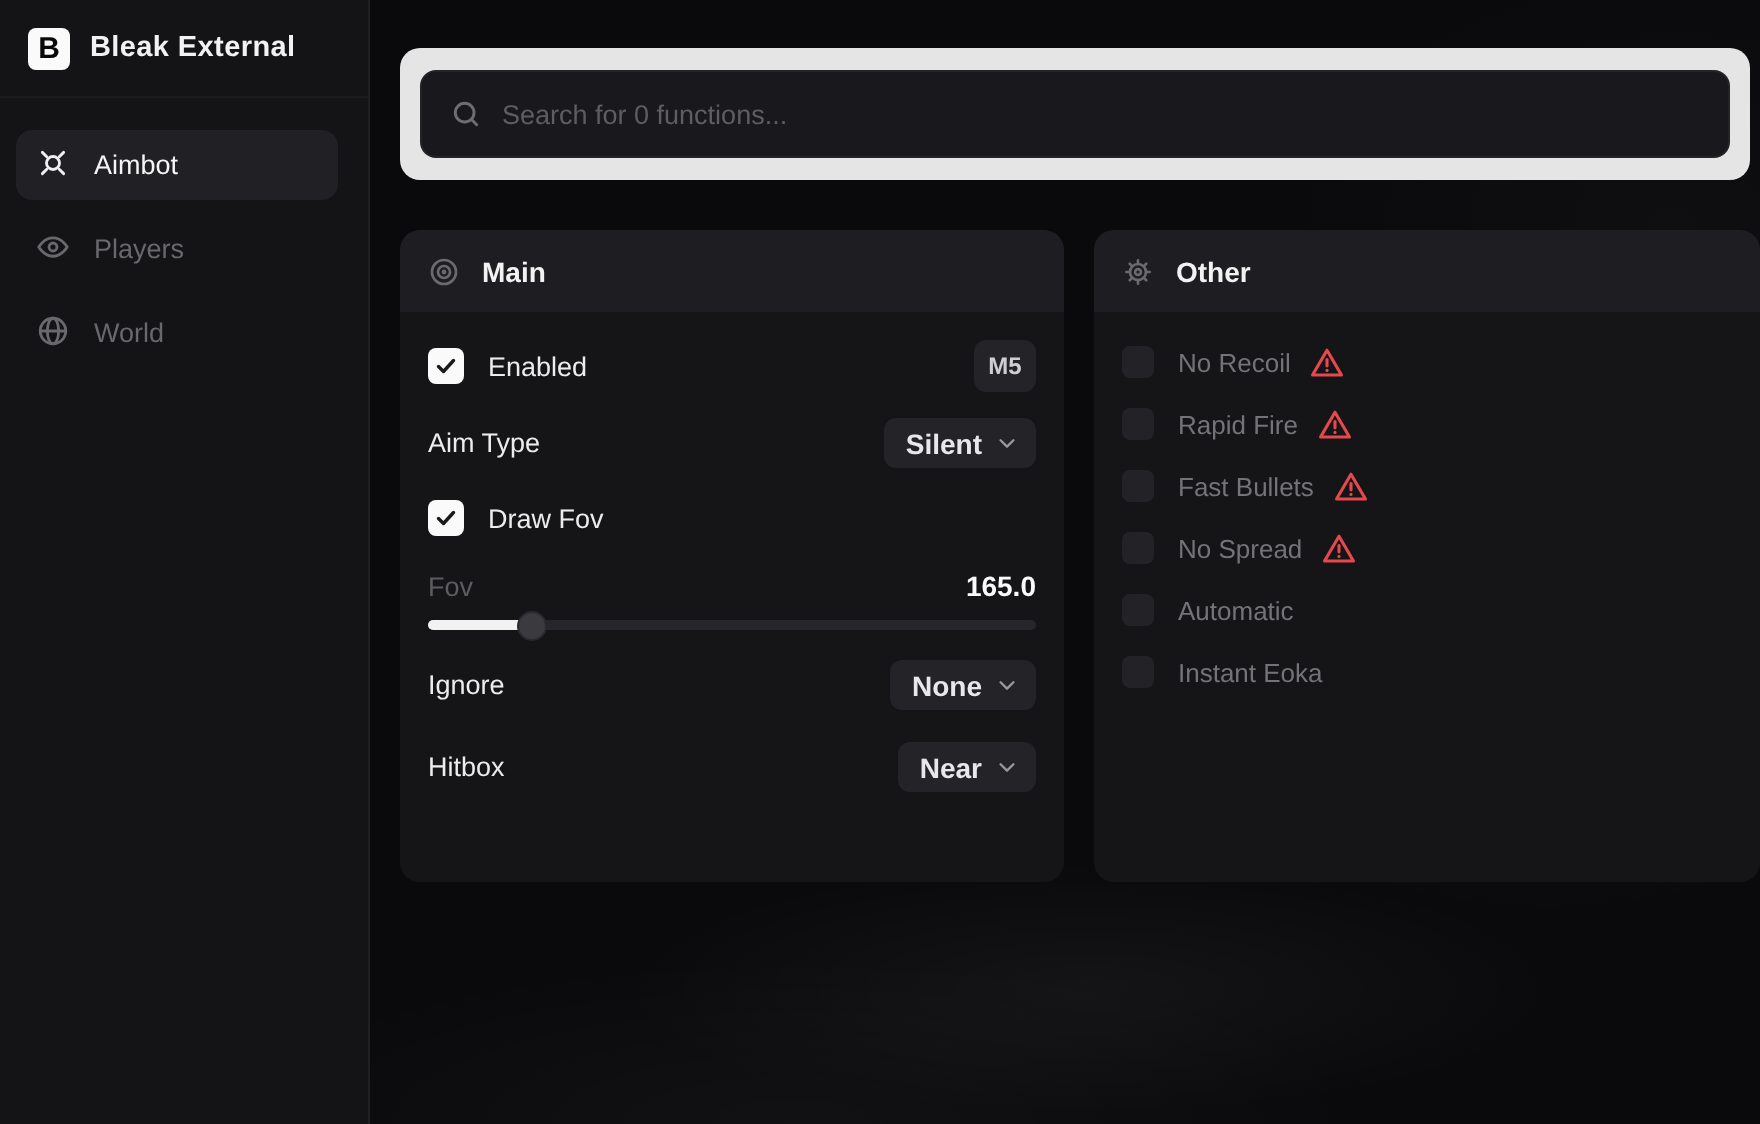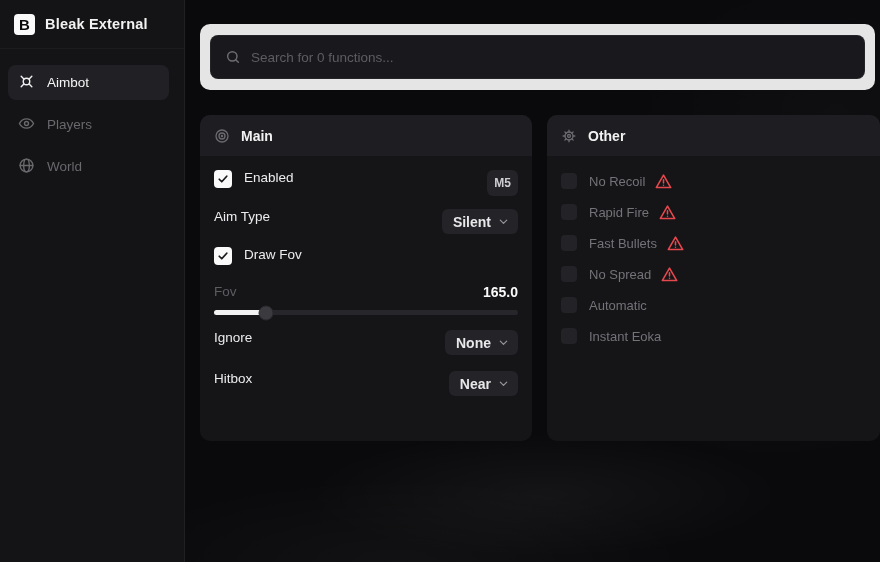--- a/index.html
+++ b/index.html
@@ -69,21 +69,21 @@
   .panel-other { left: 547px; width: 333px; }
   .panel-header {
     height: 41px; background: #1e1e22; display: flex; align-items: center;
     gap: 11px; padding: 0 14px;
   }
   .panel-header svg { stroke: #6a6a6f; }
   .panel-title { font-size: 14px; font-weight: 600; color: #f2f2f2; }
   .panel-body { padding: 12px 14px; }
 
   
-  .row { display: flex; align-items: flex-start; }
+  .row { display: flex; align-items: center; }
   .row .spacer { flex: 1; }
   .label { font-size: 13.5px; font-weight: 500; color: #ececee; }
   .label.dim { color: #5c5c61; }
 
   .checkbox {
     width: 18px; height: 18px; border-radius: 4px; background: #fafafa;
     display: flex; align-items: center; justify-content: center; cursor: pointer;
     margin-right: 12px;
   }
   .checkbox svg { stroke: #1a1a1c; }

